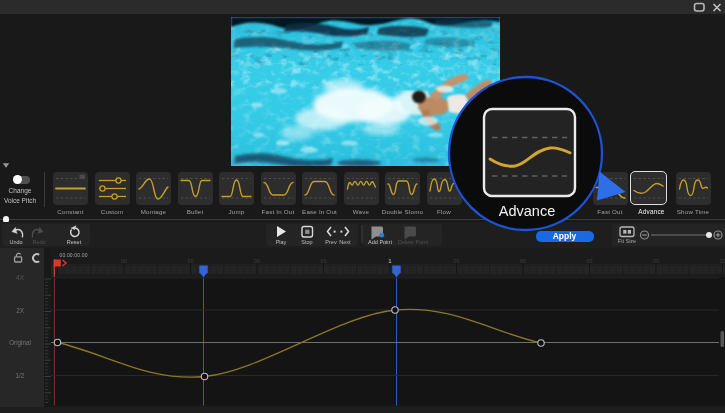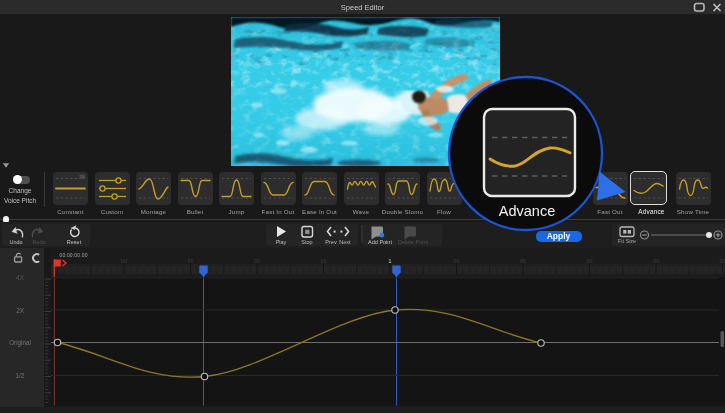--- a/index.html
+++ b/index.html
@@ -4,21 +4,20 @@
 * { margin:0; padding:0; box-sizing:border-box; }
 html,body { width:725px; height:413px; overflow:hidden; background:#191919;
   font-family:"Liberation Sans", sans-serif; }
 #app { position:relative; width:725px; height:413px; background:#191919; }
 .abs { position:absolute; }
 </style></head>
 <body>
 <div id="app">
 
 <div class="abs" style="left:0;top:0;width:725px;height:14px;background:#2b2b2b"></div>
-<div class="abs" style="left:0;top:3px;width:725px;text-align:center;font-size:7.5px;color:#c9c9c9">Speed Editor</div>
 <svg class="abs" style="left:690px;top:2px" width="34" height="11" viewBox="0 0 34 11">
   <rect x="4.5" y="1.5" width="9.5" height="7.5" rx="2.2" fill="none" stroke="#b8b8b8" stroke-width="1.6"></rect>
   <path d="M23.5 2 L30.5 9 M30.5 2 L23.5 9" stroke="#c4c4c4" stroke-width="1.5"></path>
 </svg>
 
 <svg class="abs" style="left:231px;top:17px" width="269" height="149" viewBox="0 0 269 149">
   <defs>
     <linearGradient id="wg" x1="0" y1="0" x2="0" y2="1">
       <stop offset="0" stop-color="#2bbcd9"></stop>
           <stop offset="0.32" stop-color="#36cde9"></stop>
@@ -311,21 +310,21 @@
 <div class="abs" style="left:24px;top:238.5px;width:30px;text-align:center;font-size:5.5px;color:#525252">Redo</div>
 <div class="abs" style="left:59px;top:238.5px;width:30px;text-align:center;font-size:5.5px;color:#c4c4c4">Reset</div>
 <div class="abs" style="left:266px;top:238.5px;width:30px;text-align:center;font-size:5.5px;color:#bcbcbc">Play</div>
 <div class="abs" style="left:292px;top:238.5px;width:30px;text-align:center;font-size:5.5px;color:#bcbcbc">Stop</div>
 <div class="abs" style="left:316px;top:238.5px;width:30px;text-align:center;font-size:5.5px;color:#bcbcbc">Prev</div>
 <div class="abs" style="left:330px;top:238.5px;width:30px;text-align:center;font-size:5.5px;color:#bcbcbc">Next</div>
 <div class="abs" style="left:362px;top:238.5px;width:36px;text-align:center;font-size:5.5px;color:#c8c8c8">Add Point</div>
 <div class="abs" style="left:392px;top:238.5px;width:42px;text-align:center;font-size:5.5px;color:#525252">Delete Point</div>
 <div class="abs" style="left:612px;top:238px;width:30px;text-align:center;font-size:5.5px;color:#a8a8a8">Fit Size</div>
 
-<div class="abs" style="left:535.5px;top:231px;width:46px;height:10.5px;background:#1769e5;border-radius:5px;
+<div class="abs" style="left:535.5px;top:231px;width:58px;height:10.5px;background:#1769e5;border-radius:5px;
   text-align:center;font-size:8.5px;font-weight:bold;color:#fff;line-height:10.5px">Apply</div>
 
 <div class="abs" style="left:0;top:248px;width:725px;height:15.5px;background:#1b1b1b"></div>
 <div class="abs" style="left:0;top:248px;width:44px;height:160px;background:#272727"></div>
 <div class="abs" style="left:51px;top:263.5px;width:674px;height:10.5px;background:#242424"></div>
 <div class="abs" style="left:51px;top:274px;width:674px;height:3.3px;background:#1c1c1c"></div>
 <div class="abs" style="left:44px;top:248px;width:7px;height:160px;background:#191919"></div>
 <div class="abs" style="left:51px;top:277.3px;width:674px;height:128.2px;background:#141414"></div>
 <div class="abs" style="left:0;top:406.5px;width:725px;height:6.5px;background:#1e1e1e"></div>
 

